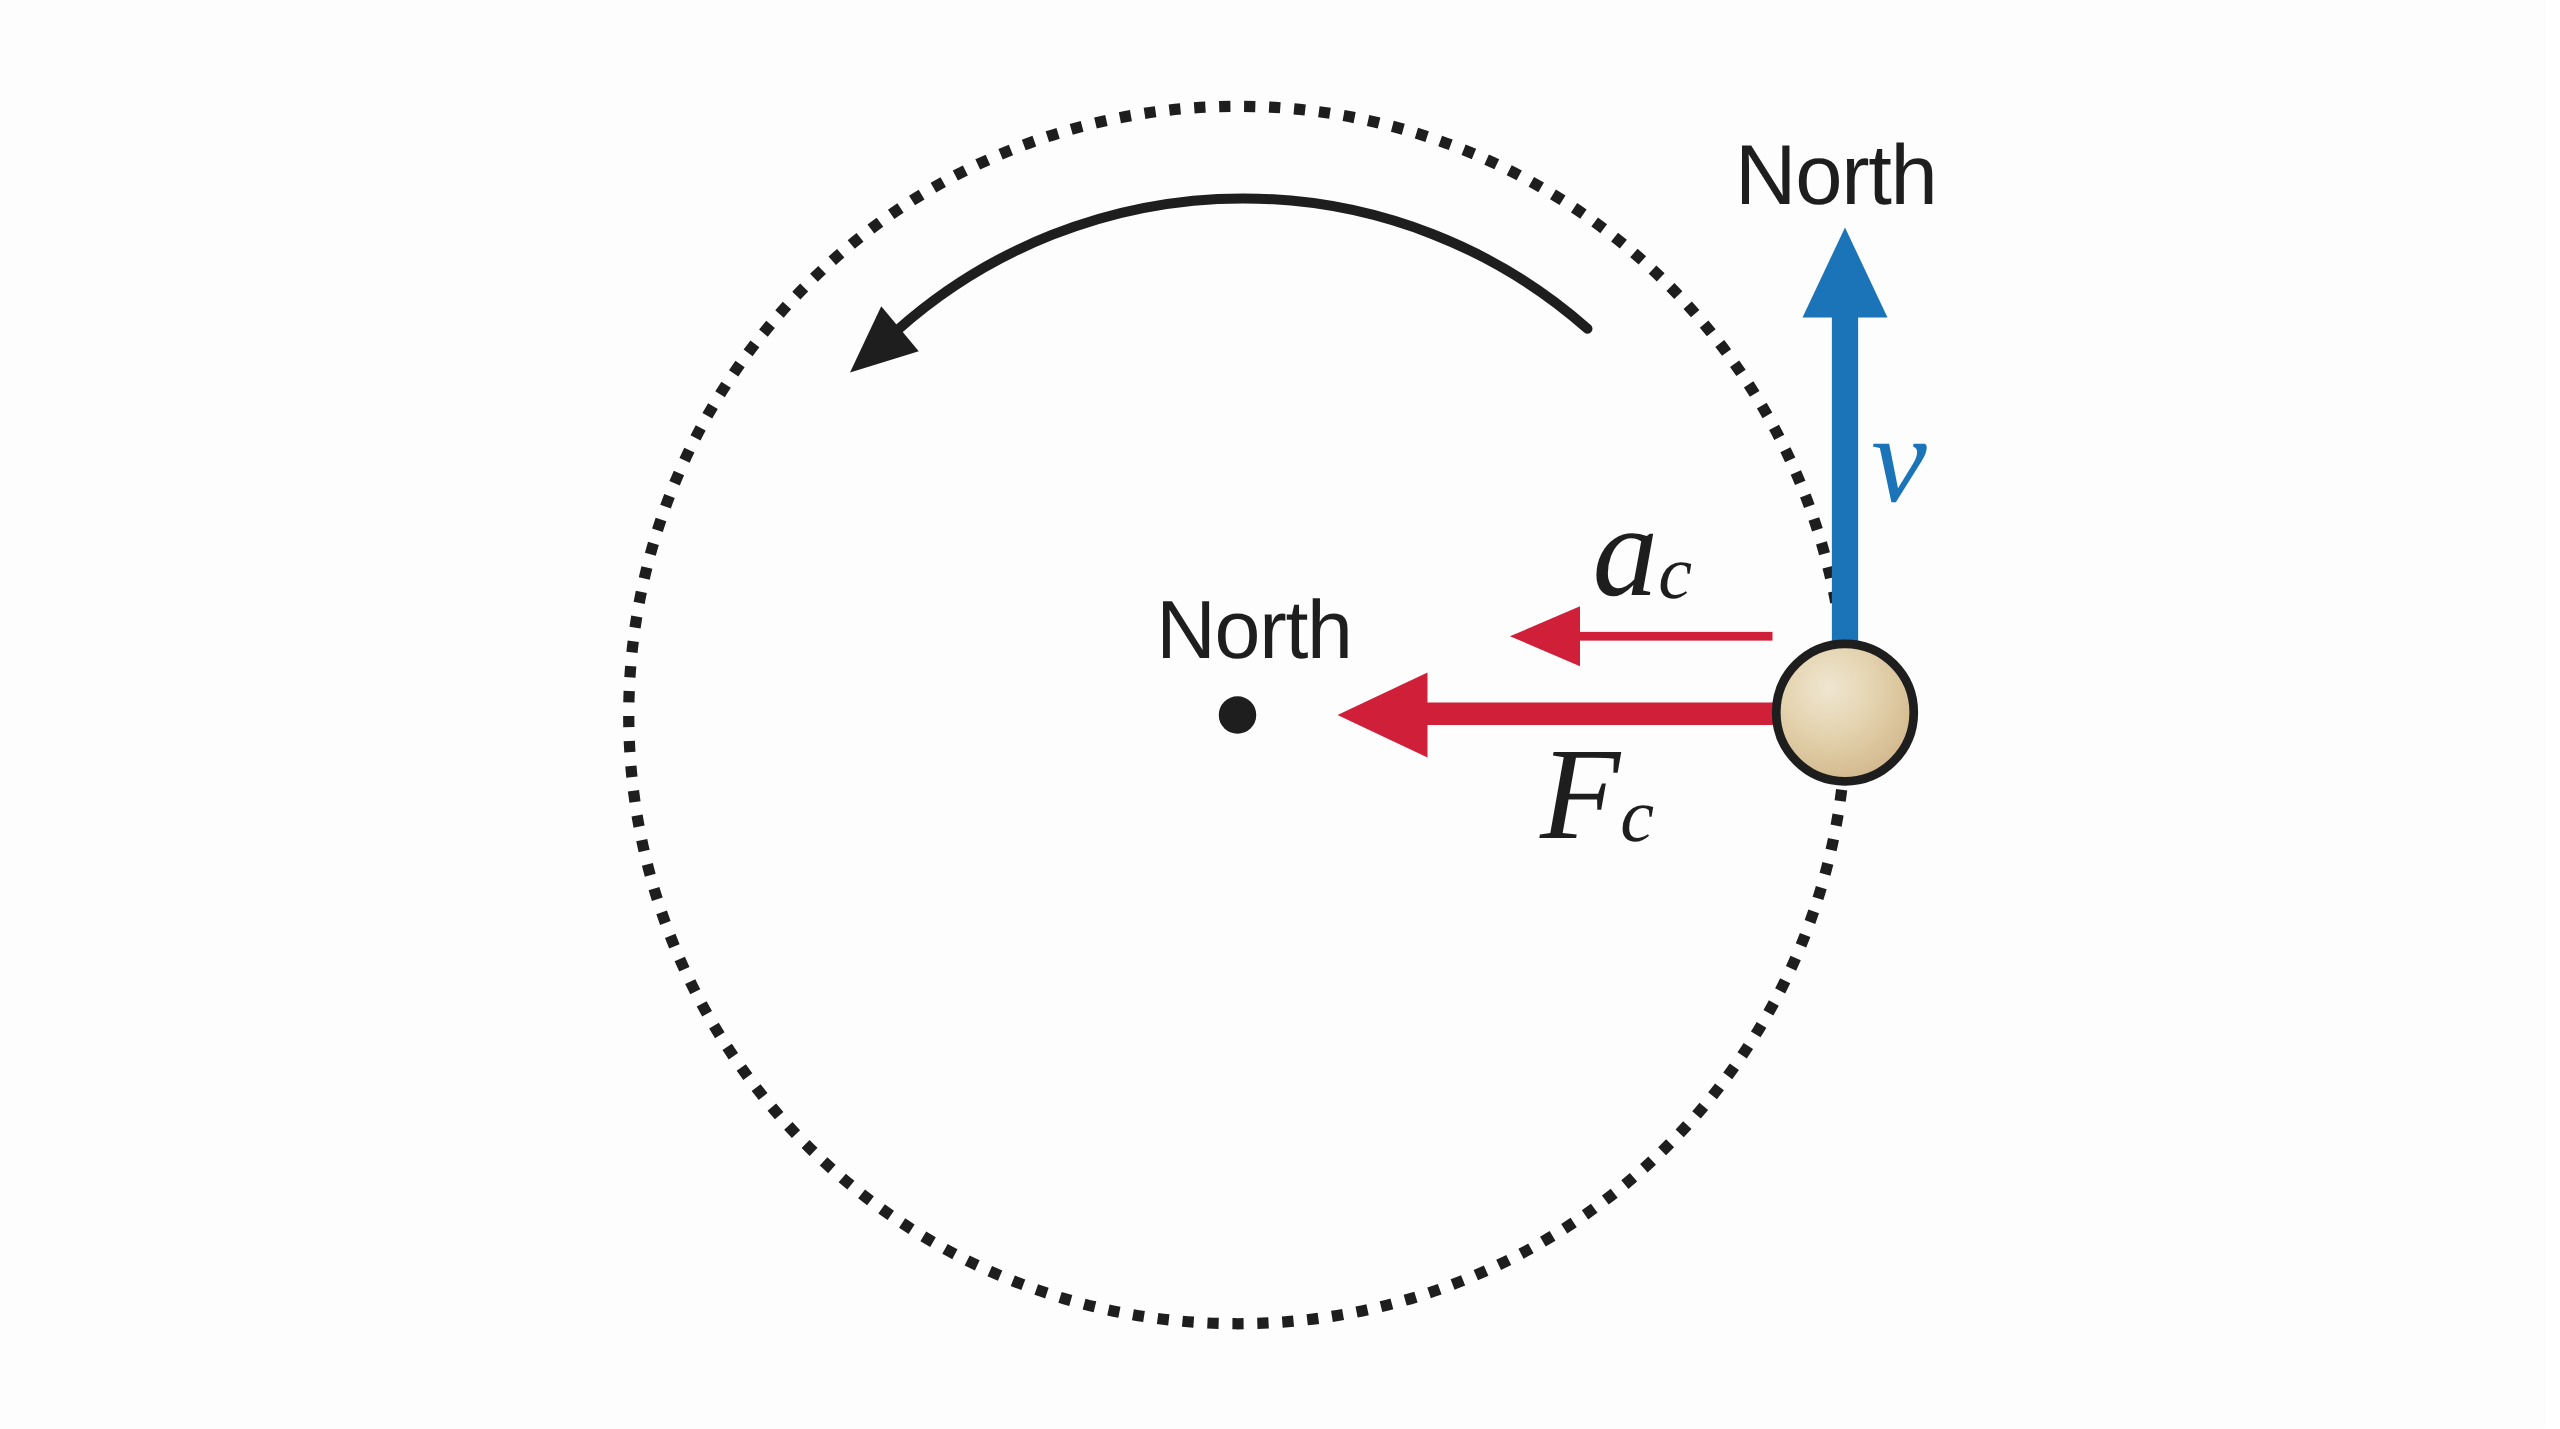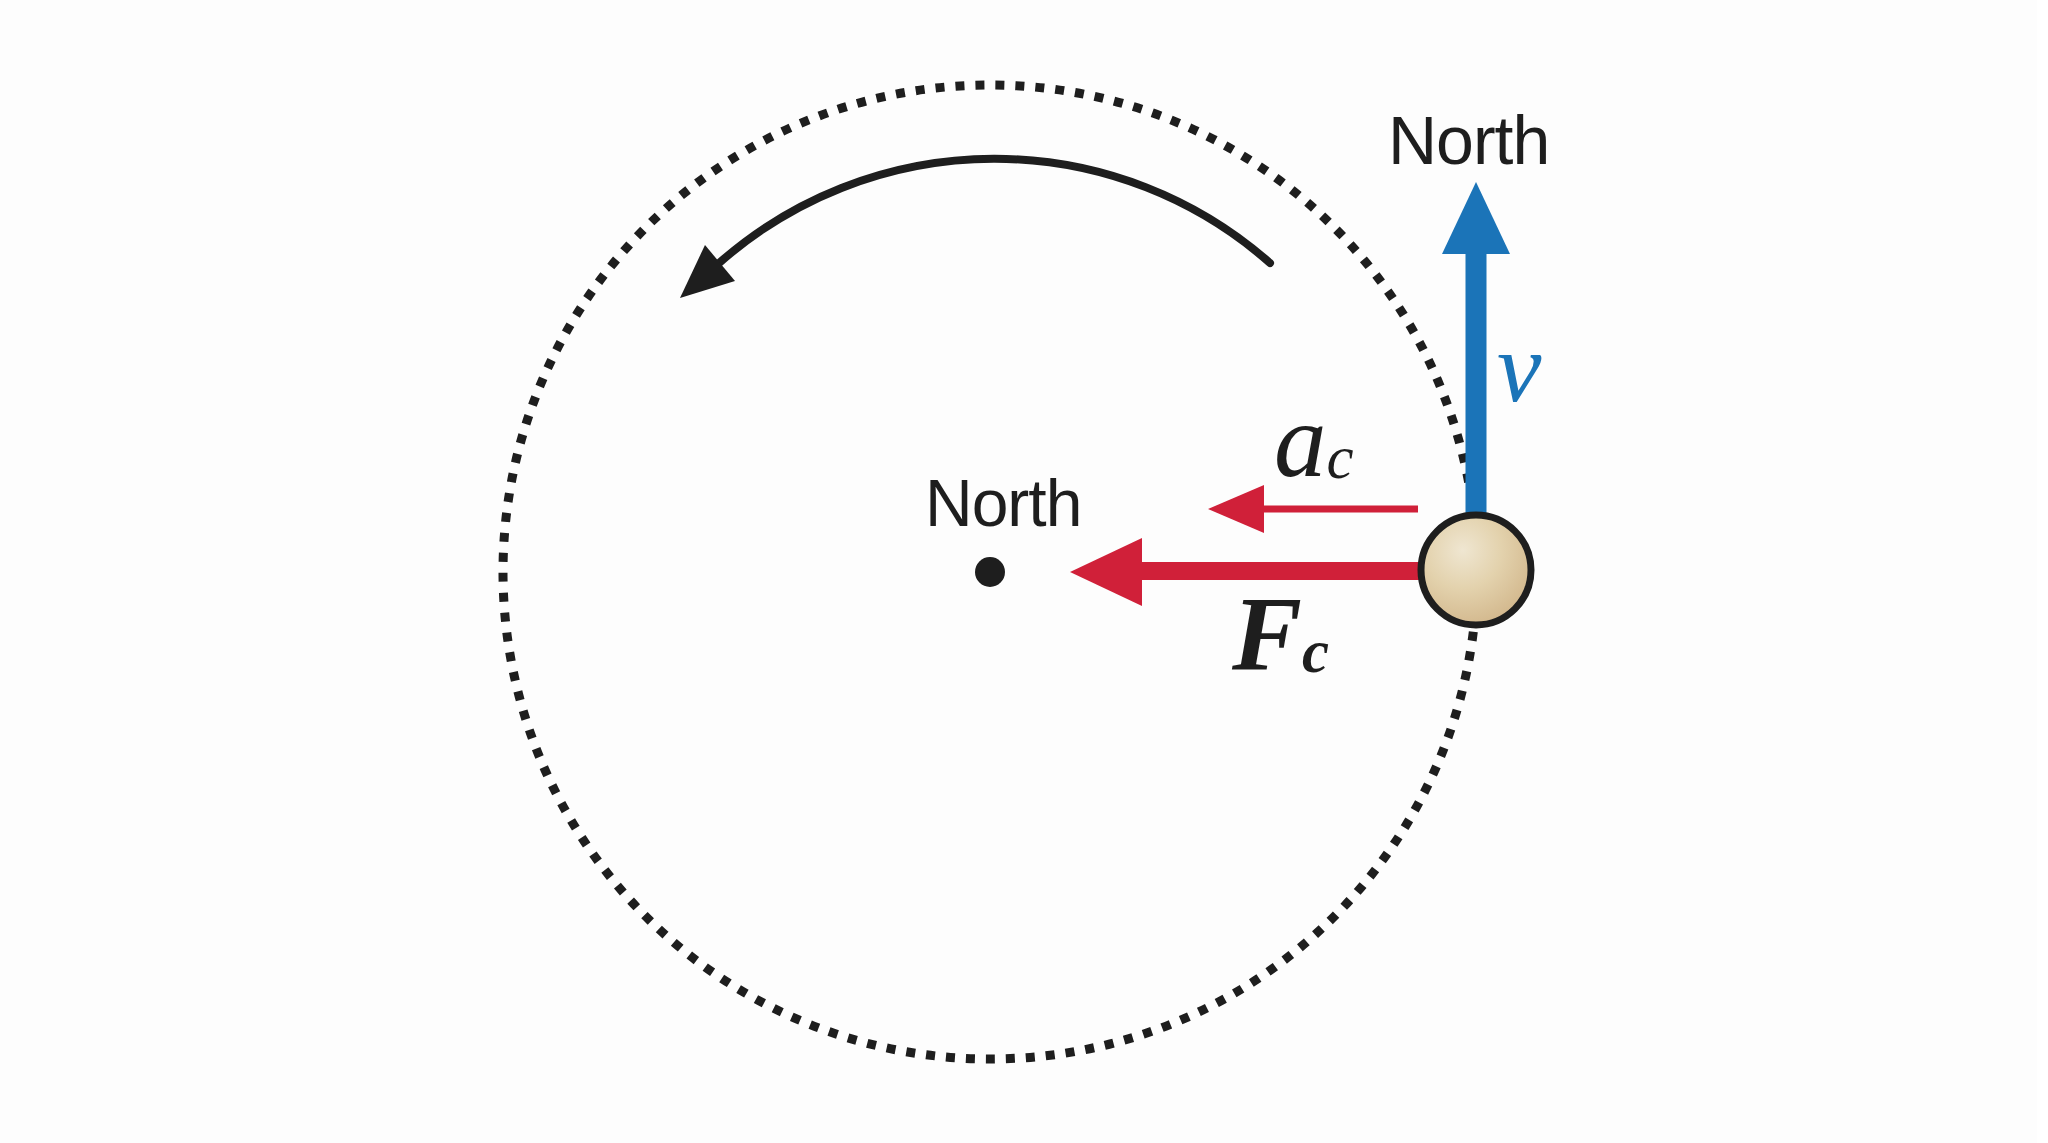--- a/index.html
+++ b/index.html
@@ -39,21 +39,21 @@
     font-size: 0.58em;
     font-style: italic;
     vertical-align: -0.04em;
   }
   #north-label { left: 1388px; top: 106px; font-size: 68px; }
   #west-label  { left: 925px;  top: 470px; font-size: 66px; }
   #velocity-label {
     left: 1497px; top: 318px; font-size: 100px; color: #1b74b8;
   }
   #acceleration-label { left: 1274px; top: 388px; font-size: 105px; text-align: center; }
-  #force-label        { left: 1232px; top: 582px; font-size: 105px; font-weight: bold; }
+  #force-label        { left: 1232px; top: 582px; font-size: 105px; }
 </style>
 </head>
 <body>
 
 <div id="stage">
 
   <svg id="diagram-svg" width="2048" height="1143" viewBox="0 0 2048 1143" xmlns="http://www.w3.org/2000/svg">
     <defs>
       <radialGradient id="ballGrad" cx="38%" cy="32%" r="78%">
         <stop offset="0%" stop-color="#efe6d1"></stop>

